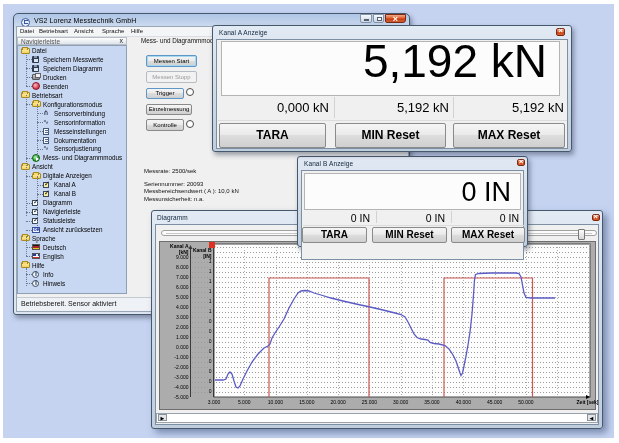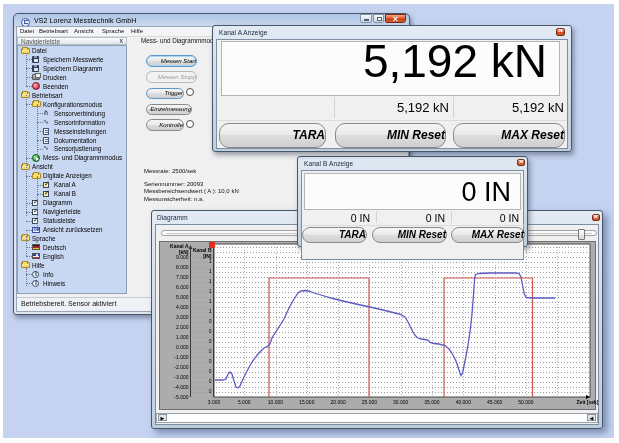--- a/index.html
+++ b/index.html
@@ -8,21 +8,21 @@
 #desktop { position:absolute; left:3px; top:4px; width:611px; height:434px; background:#c5d3f1; }
 
 
 .win { position:absolute; background:linear-gradient(#e2eaf4,#bfcddd); border:1px solid #46596c; border-radius:3px; box-shadow:2px 3px 5px rgba(40,50,70,.45); }
 .wtitle { position:absolute; left:5px; top:2.5px; font-size:6.5px; color:#10243a; letter-spacing:.1px; }
 .wclose { position:absolute; width:9px; height:8px; border:1px solid #7e2a12; border-radius:2px; background:linear-gradient(#f4b49a,#dd6233 45%,#c83d12 55%,#d96430); }
 .wclose:before { content:"\00d7"; position:absolute; left:0; right:0; top:50%; transform:translateY(-58%); text-align:center; color:#fff; font-size:8px; font-weight:bold; line-height:8px; }
 .wbody { position:absolute; background:#f0f0f0; border:1px solid #7d8fa3; }
 
 
-.btn { position:absolute; background:linear-gradient(#f5f5f5,#ebebeb 45%,#dddddd 50%,#cfcfcf); border:1px solid #8a8a8a; border-radius:10px; text-align:right; color:#000;font-style:italic; }
+.btn { position:absolute; background:linear-gradient(#f5f5f5,#ebebeb 45%,#dddddd 50%,#cfcfcf); border:1px solid #8a8a8a; border-radius:2px; text-align:center; color:#000; }
 .bigbtn { font-weight:bold; font-size:12px; line-height:23px; }
 .smbtn { font-weight:bold; font-size:10px; line-height:14px; }
 
 
 .cellval { position:absolute; text-align:right; font-size:12px; color:#000; }
 .bigdisp { position:absolute; background:#fcfcfc; border:1px solid #b4b4b4; text-align:right; color:#000; }
 
 
 .trow { position:absolute; font-size:6.3px; color:#000; white-space:nowrap; height:9px; line-height:9px; }
 .ticon { position:absolute; }
@@ -278,20 +278,21 @@
     <div class="btn smbtn" style="left:70px; top:56px; width:75px; height:16px;">MIN Reset</div>
     <div class="btn smbtn" style="left:149px; top:56px; width:74px; height:16px;">MAX Reset</div>
   </div>
 </div>
 
 <div class="win" style="left:212px; top:25px; width:360px; height:127px;">
   <div class="wtitle" style="left:6px; top:2.5px; font-size:6.5px;">Kanal A Anzeige</div>
   <div class="wclose" style="right:6px; top:2px;"></div>
   <div class="wbody" style="left:3px; top:13px; width:352px; height:110px;">
     <div class="bigdisp" style="left:4px; top:1px; width:339px; height:55px; font-size:46px; padding-right:12px; line-height:39px;">5,192 kN</div>
+    <div class="cellval" style="left:2px; top:60px; width:110px; font-size:13px;">0,000 kN</div>
     <div class="cellval" style="left:118px; top:60px; width:114px; font-size:13px;">5,192 kN</div>
     <div class="cellval" style="left:236px; top:60px; width:111px; font-size:13px;">5,192 kN</div>
     <div style="position:absolute; left:117px; top:57px; width:1px; height:21px; background:#d2d2d2;"></div>
     <div style="position:absolute; left:236px; top:57px; width:1px; height:21px; background:#d2d2d2;"></div>
     <div style="position:absolute; left:1px; top:79.5px; width:349px; height:1px; background:#dcdcdc;"></div>
     <div class="btn bigbtn" style="left:2px; top:83px; width:107px; height:25px;">TARA</div>
     <div class="btn bigbtn" style="left:118px; top:83px; width:111px; height:25px;">MIN Reset</div>
     <div class="btn bigbtn" style="left:236px; top:83px; width:112px; height:25px;">MAX Reset</div>
   </div>
 </div>

